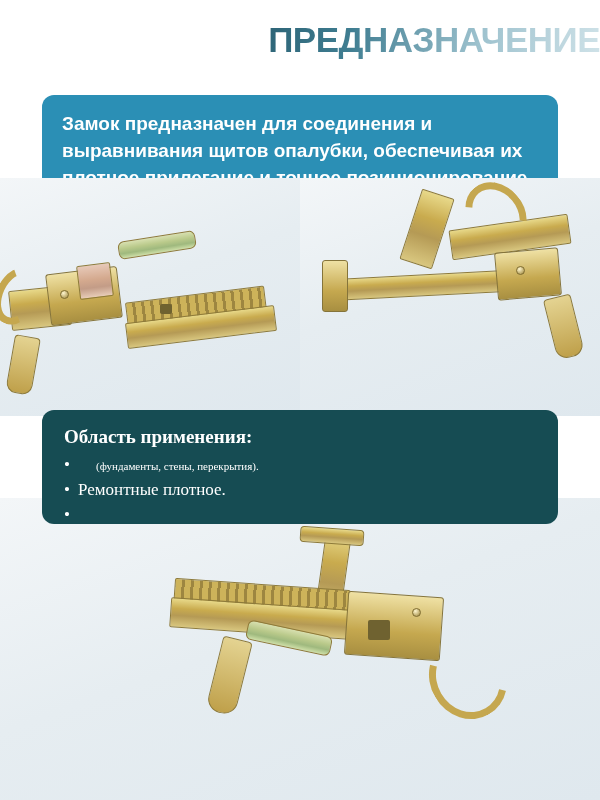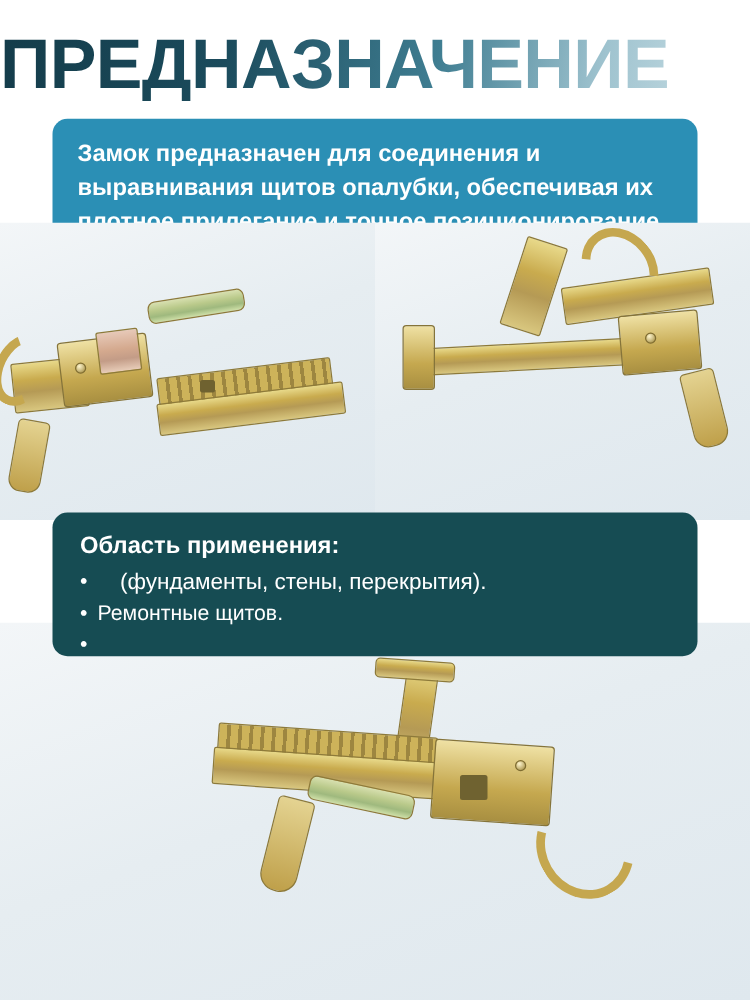--- a/index.html
+++ b/index.html
@@ -17,22 +17,22 @@
     background: #ffffff;
     overflow: hidden;
   }
 
   
   .title {
     position: absolute;
     top: 22px;
     left: 0;
     width: 600px;
-    text-align: left;
-    font-size: 56px;
+    text-align: right;
+    font-size: 35px;
     font-weight: bold;
     letter-spacing: -0.5px;
     line-height: 1.05;
     background: linear-gradient(100deg, #143c4a 0%, #1b4b5c 30%, #3f7d91 58%, #9fc3cf 80%, #cfe2e8 100%);
     -webkit-background-clip: text;
     background-clip: text;
     color: transparent;
     -webkit-text-fill-color: transparent;
     white-space: nowrap;
   }
@@ -134,41 +134,42 @@
   
   .usage-card {
     position: absolute;
     top: 410px;
     left: 42px;
     width: 516px;
     background: #164c53;
     border-radius: 12px;
     padding: 16px 22px 20px 22px;
     color: #ffffff;
+    font-family: Liberation Serif, serif;
   }
   .usage-title {
     font-size: 19px;
     font-weight: bold;
     margin-bottom: 6px;
   }
   .usage-list { list-style: none; }
   .usage-list li {
     font-size: 17px;
     line-height: 1.3;
     padding-left: 14px;
     position: relative;
     margin-top: 3px;
   }
   .usage-list li .dot {
     position: absolute;
     left: 0;
     top: 0;
   }
   .usage-sub {
-    font-size: 18px;
+    font-size: 11px;
     line-height: 1.3;
     padding-left: 32px;
   }
 </style>
 </head>
 <body>
 
 <div class="page">
 
   <h1 class="title">ПРЕДНАЗНАЧЕНИЕ</h1>
@@ -230,21 +231,21 @@
     <div class="usage-title">Область применения:</div>
     <ul class="usage-list">
       <li>
         <span class="dot">•</span>
       </li>
       <li style="padding-left:0;">
         <span class="usage-sub">(фундаменты, стены, перекрытия).</span>
       </li>
       <li>
         <span class="dot">•</span>
-        <span>Ремонтные щитов.</span>
+        <span>Ремонтные плотное.</span>
       </li>
       <li>
         <span class="dot">•</span>
       </li>
     </ul>
   </div>
 
 </div>
 
 </body></html>

